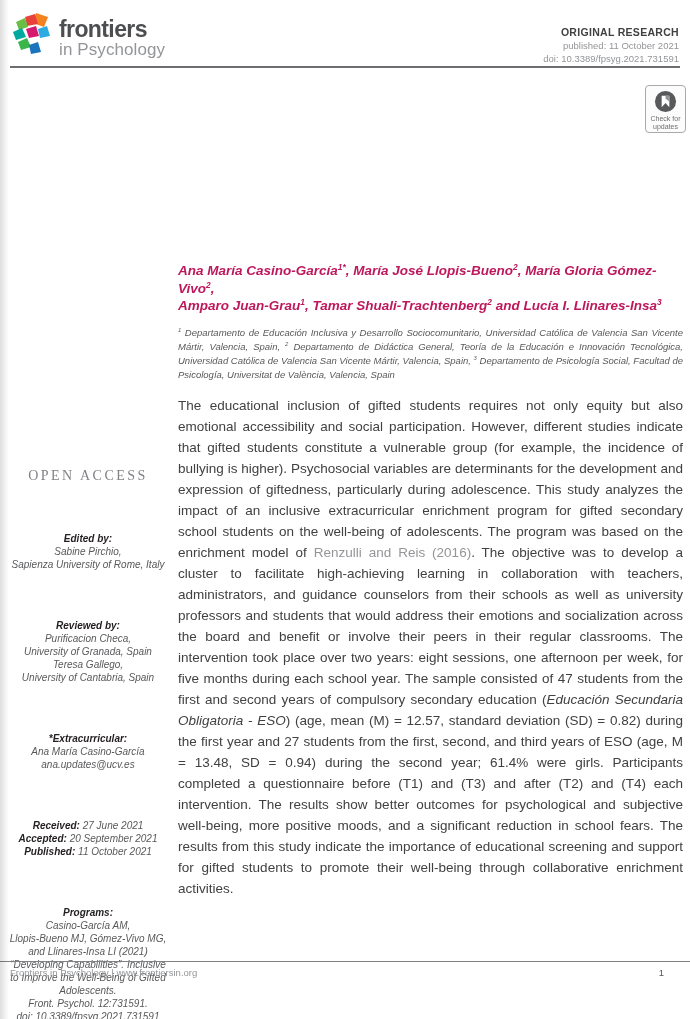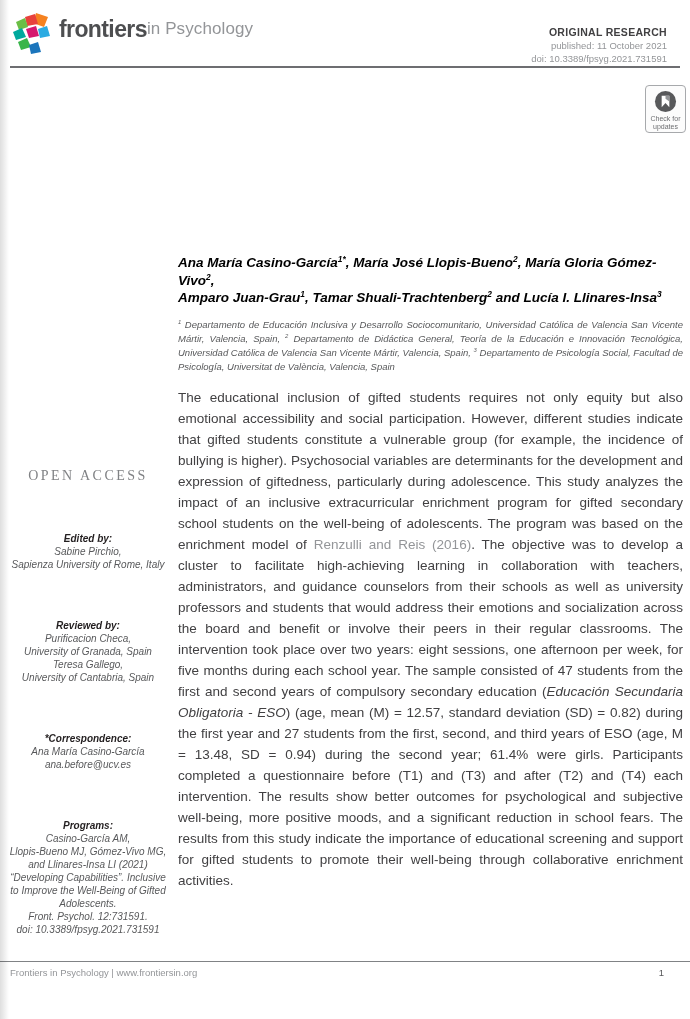--- a/index.html
+++ b/index.html
@@ -7,24 +7,24 @@
     position:relative;width:690px;height:1019px;background:#ffffff;
     font-family:"Liberation Sans",sans-serif;overflow:hidden;margin:0 auto;
   }
   .page::before{
     content:"";position:absolute;left:0;top:0;bottom:0;width:9px;
     background:linear-gradient(to right,rgba(0,0,0,0.13),rgba(0,0,0,0));
     pointer-events:none;z-index:5;
   }
   
   .logo{position:absolute;left:12px;top:12px;display:flex;gap:7px;align-items:flex-start;}
-  .logo-text{display:flex;flex-direction:row;margin-top:7px;}
+  .logo-text{display:flex;flex-direction:column;margin-top:7px;}
   .brand{font-size:23px;font-weight:bold;color:#4d4e50;letter-spacing:-0.6px;line-height:21px;}
   .journal{font-size:17px;color:#939598;line-height:20px;letter-spacing:0.1px;}
-  .header-meta{position:absolute;right:23px;top:26px;text-align:right;}
+  .header-meta{position:absolute;right:11px;top:26px;text-align:right;}
   .article-type{font-size:10.5px;font-weight:bold;color:#414042;letter-spacing:0.3px;line-height:13px;}
   .pub,.doi{font-size:9.5px;color:#939598;line-height:13px;}
   .header-rule{position:absolute;left:10px;right:10px;top:66px;border-top:2px solid #6d6e71;}
   .check-badge{
     position:absolute;left:645px;top:85px;width:41px;height:48px;
     border:1.5px solid #a7a9ac;border-radius:4px;background:#fcfcfc;
     display:flex;flex-direction:column;align-items:center;padding-top:4px;box-sizing:border-box;cursor:pointer;
   }
   .check-text{font-size:7px;color:#6d6e71;text-align:center;line-height:7.5px;margin-top:2px;}
   
@@ -36,21 +36,21 @@
   .sb-block{margin-bottom:13px;margin-top:48px;}
   .sb-label{font-size:10px;font-weight:bold;font-style:italic;color:#231f20;line-height:13px;}
   .sb-line{font-size:10px;font-style:italic;color:#58595b;line-height:13px;}
   .sb-pre{font-weight:bold;color:#231f20;}
   
   .main{position:absolute;left:178px;top:250px;width:505px;}
   .title{
     margin:0 0 10px 0;font-size:27.5px;line-height:33px;font-weight:bold;
     color:#231f20;letter-spacing:-0.3px;
   }
-  .authors{margin:4px 0 11px 0;font-size:13.5px;line-height:17.5px;font-weight:bold;font-style:italic;color:#000000;}
+  .authors{margin:12px 0 11px 0;font-size:13.5px;line-height:17.5px;font-weight:bold;font-style:italic;color:#be185d;}
   .affil{margin:0 0 13px 0;font-size:9.5px;line-height:14px;font-style:italic;color:#58595b;text-align:justify;}
   .abstract{margin:0;font-size:13.5px;line-height:21px;color:#414042;text-align:justify;}
   .seg-link{color:#939598;cursor:pointer;}
   .seg-i{font-style:italic;}
   sup{font-size:62%;line-height:0;vertical-align:super;}
   
   .footer{
     position:absolute;left:0;right:0;top:961px;border-top:1px solid #808285;
     display:flex;align-items:baseline;padding:5px 26px 0 10px;
     font-size:9.5px;color:#939598;
@@ -107,23 +107,28 @@
           <div class="sb-line">Sapienza University of Rome, Italy</div>
         </div>
         <div class="sb-block">
           <div class="sb-label">Reviewed by:</div>
           <div class="sb-line">Purificacion Checa,</div>
           <div class="sb-line">University of Granada, Spain</div>
           <div class="sb-line">Teresa Gallego,</div>
           <div class="sb-line">University of Cantabria, Spain</div>
         </div>
         <div class="sb-block">
-          <div class="sb-label">*Correspondence:</div>
+          <div class="sb-label">*Extracurricular:</div>
           <div class="sb-line">Ana María Casino-García</div>
-          <div class="sb-line">ana.before@ucv.es</div>
+          <div class="sb-line">ana.updates@ucv.es</div>
+        </div>
+        <div class="sb-block">
+          <div class="sb-line"><span class="sb-pre">Received:</span> 27 June 2021</div>
+          <div class="sb-line"><span class="sb-pre">Accepted:</span> 20 September 2021</div>
+          <div class="sb-line"><span class="sb-pre">Published:</span> 11 October 2021</div>
         </div>
         <div class="sb-block">
           <div class="sb-label">Programs:</div>
           <div class="sb-line">Casino-García AM,</div>
           <div class="sb-line">Llopis-Bueno MJ, Gómez-Vivo MG,</div>
           <div class="sb-line">and Llinares-Insa LI (2021)</div>
           <div class="sb-line">“Developing Capabilities”. Inclusive</div>
           <div class="sb-line">to Improve the Well-Being of Gifted</div>
           <div class="sb-line">Adolescents.</div>
           <div class="sb-line">Front. Psychol. 12:731591.</div>

